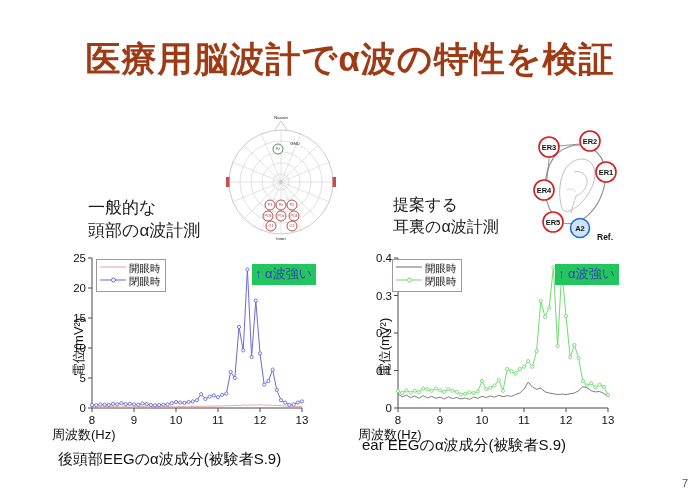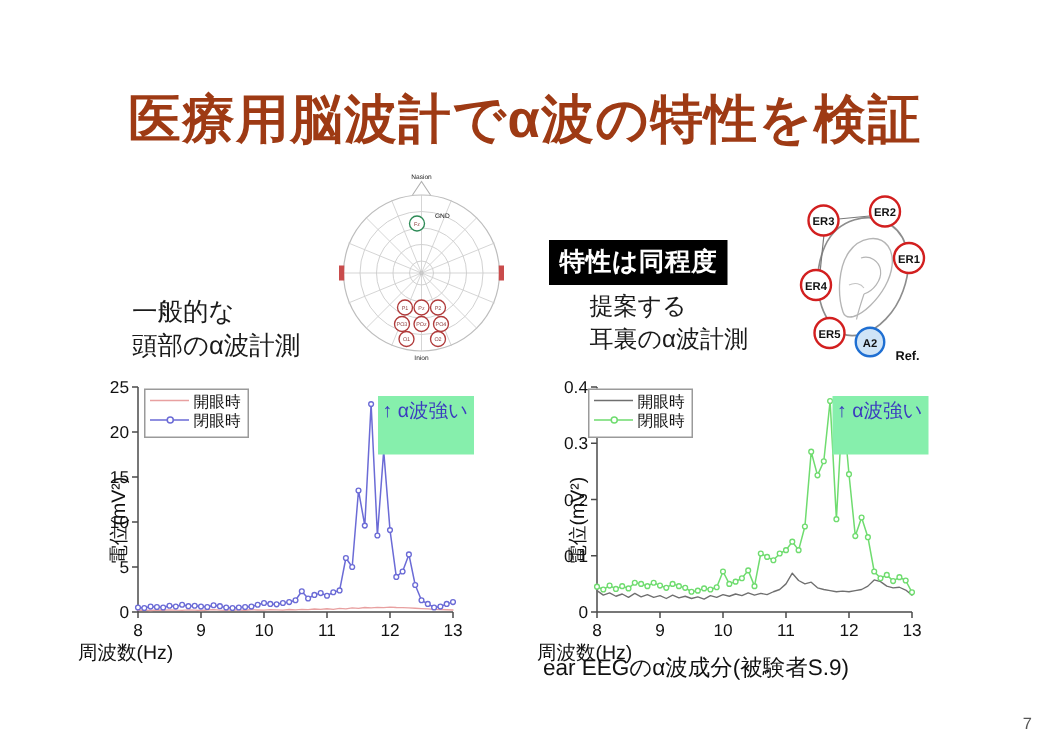--- a/index.html
+++ b/index.html
@@ -11,21 +11,20 @@
   }
   #slide { position: relative; width: 700px; height: 495px; background: #fff; }
 
   
   .slide-title {
     position: absolute; left: 0; top: 36px; width: 700px;
     text-align: center;
     font-size: 35px; font-weight: bold; letter-spacing: 1px;
     color: #9e3a14;
     white-space: nowrap;
-    margin-top: 20px;
   }
 
   
   .left-caption {
     position: absolute; left: 88px; top: 196px;
     font-size: 17px; color: #1a1a1a; line-height: 1.38;
     white-space: nowrap;
   }
   
   .hl-box {
@@ -57,24 +56,24 @@
     font-size: 13px; color: #111; white-space: nowrap;
   }
   .axis-label-x {
     position: absolute; left: 0; right: 0; bottom: -2px;
     text-align: left; font-size: 13px; color: #111;
   }
   .plot-svg { position: absolute; left: 0; top: 0; }
 
   .anno-box {
     position: absolute;
-    background: #86efac;
+    background: #22c55e;
     color: #3b3bbf;
     font-size: 13px;
-    padding: 1px 4px 20px 3px;
+    padding: 1px 4px 2px 3px;
     white-space: nowrap;
     font-weight: 500;
   }
   #anno-left  { left: 200px; top: 12px; }
   #anno-right { left: 197px; top: 12px; }
 
   .legend-box {
     position: absolute;
     border: 1px solid #9a9a9a;
     background: #fff;
@@ -174,21 +173,20 @@
         <text class="diag-text-sm" x="74" y="115.4" text-anchor="middle">O2</text>
       </g>
     </svg>
   </div>
 
   <div class="left-caption">
     <div>一般的な</div>
     <div>頭部のα波計測</div>
   </div>
 
-  <div class="hl-box">特性は同程度</div>
 
   <div class="right-caption">
     <div>提案する</div>
     <div>耳裏のα波計測</div>
   </div>
 
   <div class="ear-diagram">
     <svg viewBox="0 0 150 128" width="150" height="128">
 
       <path d="M52,98 C40,86 38,62 46,44 C54,26 76,20 90,30 C103,39 104,58 98,74
@@ -426,16 +424,17 @@
             <i></i>
             <b></b>
           </span>
         <span>閉眼時</span>
       </div>
     </div>
 
     <div class="anno-box" id="anno-right">↑ α波強い</div>
   </div>
 
+  <div class="fig-cap" id="cap-left">後頭部EEGのα波成分(被験者S.9)</div>
   <div class="fig-cap" id="cap-right">ear EEGのα波成分(被験者S.9)</div>
 
   <div class="page-num">7</div>
 </div>
 
 </body></html>

